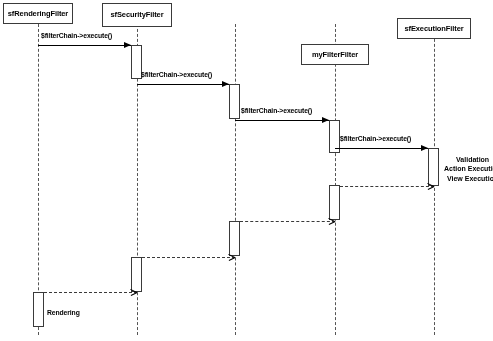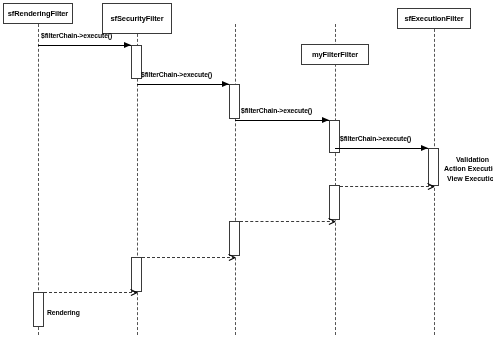--- a/index.html
+++ b/index.html
@@ -105,27 +105,27 @@
 
 <div id="diagram-root">
     <div class="lifeline" style="left: 38px; top: 24px; height: 311px;"></div>
     <div class="lifeline" style="left: 137px; top: 24px; height: 311px;"></div>
     <div class="lifeline" style="left: 235px; top: 24px; height: 311px;"></div>
     <div class="lifeline" style="left: 335px; top: 24px; height: 311px;"></div>
     <div class="lifeline" style="left: 434px; top: 24px; height: 311px;"></div>
     <div class="participant-box" style="left: 3px; top: 3px; width: 70px; height: 21px;">
       <span>sfRenderingFilter</span>
     </div>
-    <div class="participant-box" style="left: 102px; top: 3px; width: 70px; height: 31px;">
+    <div class="participant-box" style="left: 102px; top: 3px; width: 70px; height: 24px;">
       <span>sfSecurityFilter</span>
     </div>
     <div class="participant-box" style="left: 301px; top: 3px; width: 68px; height: 21px; margin-top: 41px;">
       <span>myFilterFilter</span>
     </div>
-    <div class="participant-box" style="left: 397px; top: 8px; width: 74px; height: 21px;">
+    <div class="participant-box" style="left: 397px; top: 18px; width: 74px; height: 21px;">
       <span>sfExecutionFilter</span>
     </div>
     <div class="activation" style="left: 131px; top: 45px; width: 11px; height: 34px;"></div>
     <div class="activation" style="left: 229px; top: 84px; width: 11px; height: 35px;"></div>
     <div class="activation" style="left: 329px; top: 120px; width: 11px; height: 33px;"></div>
     <div class="activation" style="left: 428px; top: 148px; width: 11px; height: 38px;"></div>
     <div class="activation" style="left: 329px; top: 185px; width: 11px; height: 35px;"></div>
     <div class="activation" style="left: 229px; top: 221px; width: 11px; height: 35px;"></div>
     <div class="activation" style="left: 131px; top: 257px; width: 11px; height: 35px;"></div>
     <div class="activation" style="left: 33px; top: 292px; width: 11px; height: 35px;"></div>

